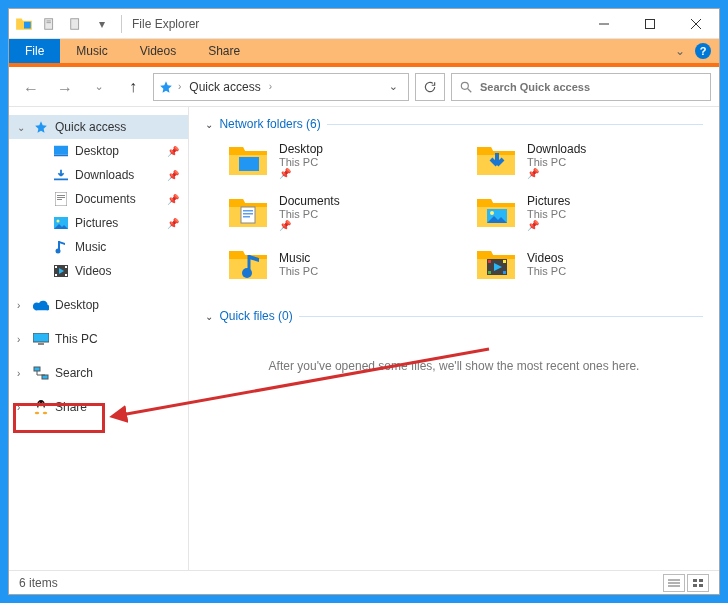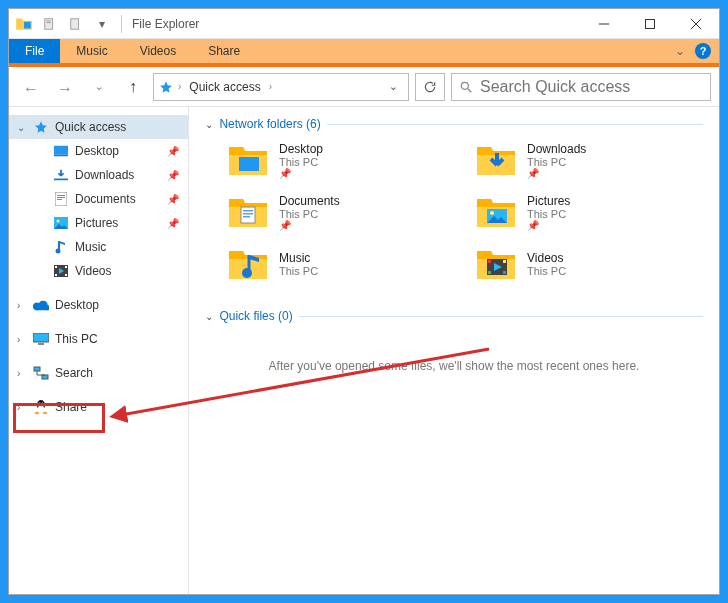--- a/index.html
+++ b/index.html
@@ -81,21 +81,21 @@
   }
   .addr-star { color:#2196f3; font-size:14px;}
   .addr-sep { color:#888; font-size:10px; }
   .addr-seg { padding: 0 4px; }
   .addr-dd { margin-left:auto; color:#555; padding: 0 6px; font-size:11px;}
   .refreshbox { width:30px; height:28px; border:1px solid #bbb; display:flex; align-items:center; justify-content:center; color:#555;}
   .searchbox {
     width: 260px; height:28px; border:1px solid #bbb;
     display:flex; align-items:center; padding:0 6px; gap:6px; color:#777;
   }
-  .searchbox input { border:none; outline:none; flex:1; font-size:16px; color:#0369a1;}
+  .searchbox input { border:none; outline:none; flex:1; font-size:11px; color:#0369a1;font-weight:bold;}
   
   .body { flex:1; display:flex; min-height:0; position:relative;}
   .nav {
     width: 180px;
     border-right: 1px solid #e5e5e5;
     padding-top: 8px;
     overflow:hidden;
   }
   .nav-item {
     height: 24px;
@@ -478,14 +478,34 @@
       <defs>
           <marker id="ah" markerWidth="10" markerHeight="10" refX="2" refY="3" orient="auto">
             <path d="M0 0L6 3L0 6z" fill="#d32f2f"></path>
           </marker>
         </defs>
       <line x1="480" y1="242" x2="112" y2="308" stroke="#d32f2f" stroke-width="3" marker-end="url(#ah)"></line>
     </svg>
     <div class="redbox" style="left:4px; top:296px; width:92px; height:30px;"></div>
   </div>
 
+  <div class="status">
+    <span>6 items</span>
+    <div class="viewtoggle">
+      <div>
+          <svg width="12" height="10">
+            <line x1="0" y1="2" x2="12" y2="2" stroke="#666"></line>
+            <line x1="0" y1="5" x2="12" y2="5" stroke="#666"></line>
+            <line x1="0" y1="8" x2="12" y2="8" stroke="#666"></line>
+          </svg>
+        </div>
+      <div>
+          <svg width="12" height="10">
+            <rect x="1" y="1" width="4" height="3" fill="#666"></rect>
+            <rect x="7" y="1" width="4" height="3" fill="#666"></rect>
+            <rect x="1" y="6" width="4" height="3" fill="#666"></rect>
+            <rect x="7" y="6" width="4" height="3" fill="#666"></rect>
+          </svg>
+        </div>
+    </div>
+  </div>
 
 </div>
 
 </body></html>

